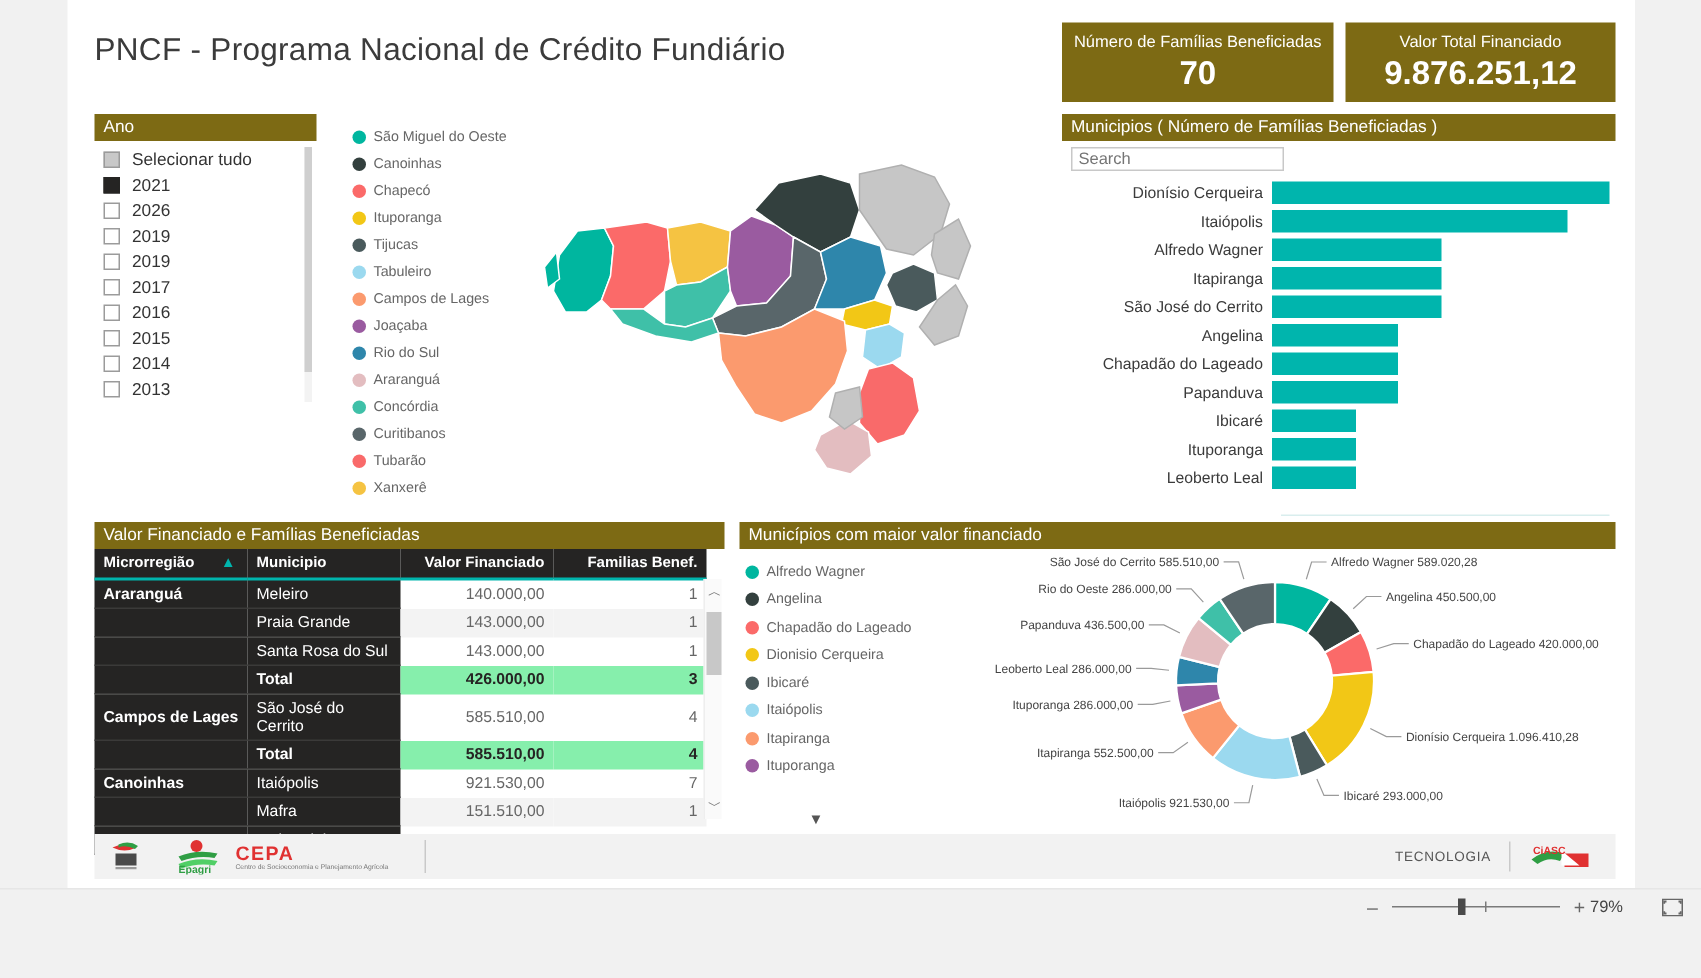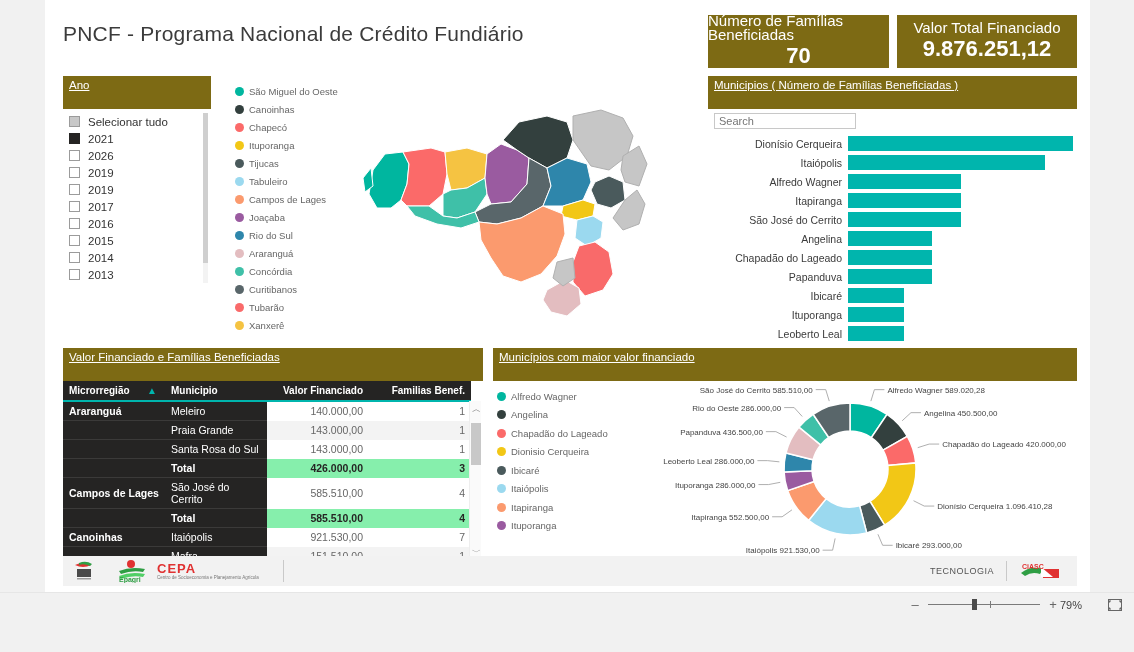--- a/index.html
+++ b/index.html
@@ -20,31 +20,31 @@
   .page-title {
     position: absolute; left: 18px; top: 22px;
     font-size: 21px; color: #3b3b3b; letter-spacing: .2px;
   }
 
   
   .kpi {
     position: absolute; background: #7d6a14; color: #ffffff;
     display: flex; flex-direction: column; align-items: center; justify-content: center;
   }
-  .kpi .kpi-label { font-size: 15px; line-height: 14px; }
+  .kpi .kpi-label { font-size: 11px; line-height: 14px; }
   .kpi .kpi-value { font-size: 22px; font-weight: bold; line-height: 26px; margin-top: 1px; }
   #kpi-familias { left: 663px; top: 15px; width: 181px; height: 53px; }
   #kpi-valor    { left: 852px; top: 15px; width: 180px; height: 53px; }
 
   
   .panel { position: absolute; background: #ffffff; }
   .panel-header {
     background: #7d6a14; color: #ffffff;
-    font-size: 11.5px; padding: 3px 6px 4px 6px; height: 33px; line-height: 12px;
-    white-space: nowrap; overflow: hidden; text-decoration: underline;
+    font-size: 11.5px; padding: 3px 6px 4px 6px; height: 18px; line-height: 12px;
+    white-space: nowrap; overflow: hidden;
   }
   .panel-body { position: relative; width: 100%; height: calc(100% - 18px); }
 
   
   #panel-ano { left: 18px; top: 76px; width: 148px; height: 192px; }
   .slicer-list {
     position: relative; padding: 4px 0 0 6px; height: 100%;
     overflow: hidden;
   }
   .slicer-row { display: flex; align-items: center; height: 17px; }

